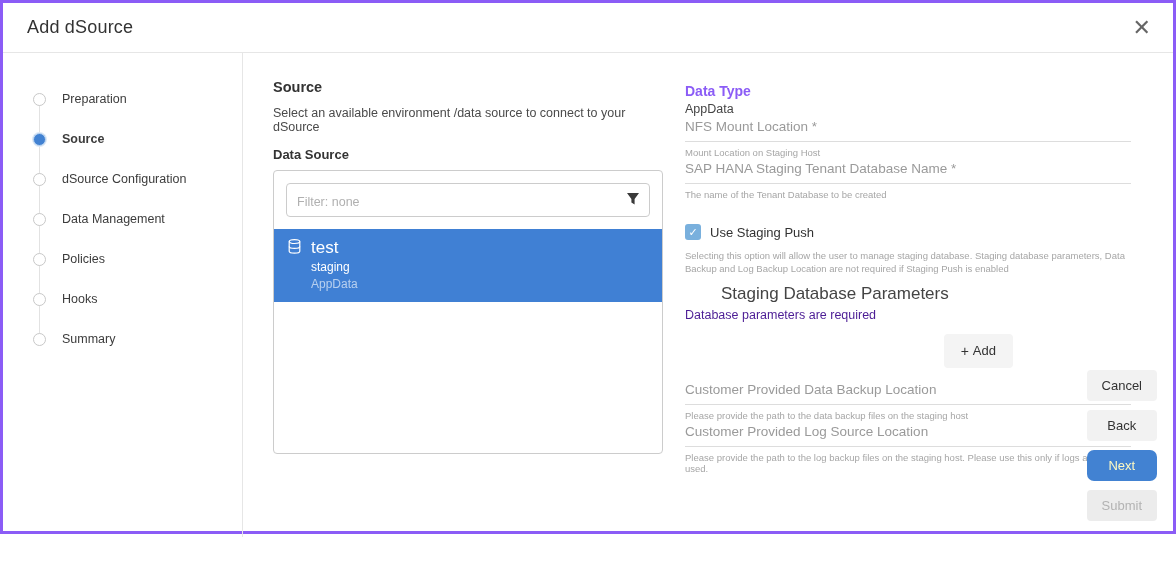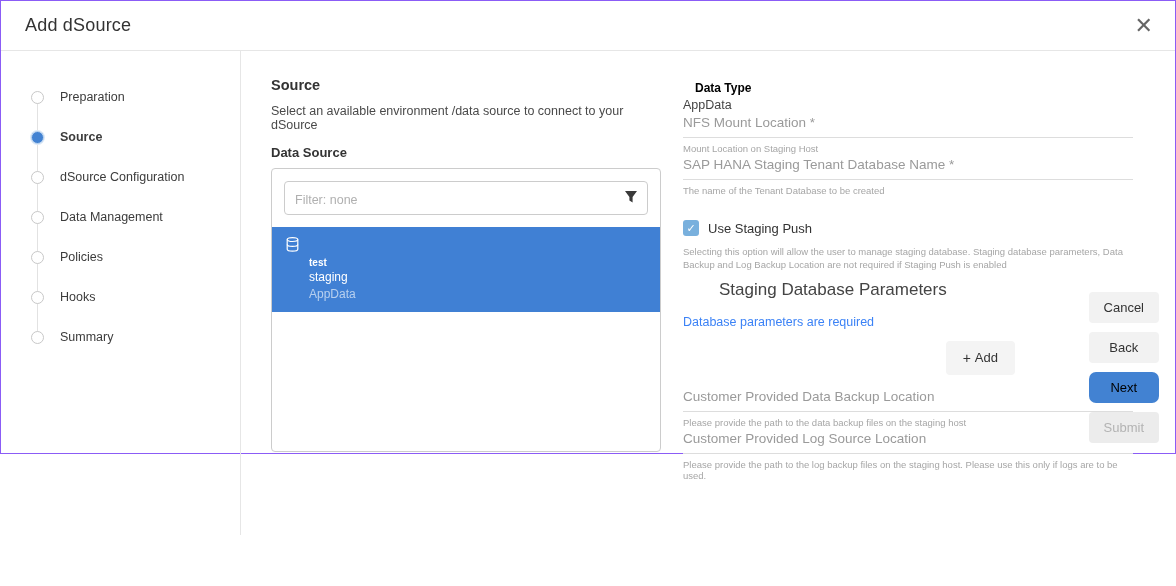--- a/index.html
+++ b/index.html
@@ -1,23 +1,23 @@
 <!DOCTYPE html>
 <html><head>
 <meta charset="utf-8">
 <style>
   * { box-sizing: border-box; margin: 0; padding: 0; }
   html, body { background: #fff; }
   body { font-family: "Liberation Sans", sans-serif; width: 1176px; height: 586px; }
 
   .dialog {
     position: relative;
-    width: 1176px; height: 454px;
+    width: 1176px; height: 534px;
     background: #fff;
-    border: 1px solid #8b5cf6;
+    border: 3px solid #8b5cf6;
   }
 
   
   .header {
     height: 50px;
     display: flex; align-items: center; justify-content: space-between;
     padding: 0 22px 0 24px;
     border-bottom: 1px solid #e6e6e6;
   }
   .header-title { font-size: 18px; color: #333; font-weight: 400; letter-spacing: .2px; }
@@ -85,27 +85,27 @@
     cursor: pointer;
   }
   .ds-list { margin-top: 12px; }
   .ds-item {
     background: #4080d4; color: #fff;
     padding: 8px 12px 9px 14px;
     display: flex; align-items: flex-start;
     cursor: pointer;
   }
   .ds-item-icon { margin-top: 2px; margin-right: 10px; flex: 0 0 13px; }
-  .ds-item-name { font-size: 10px; font-weight: bold; line-height: 1.3; margin-top: 21px; }
+  .ds-item-name { font-size: 17px; font-weight: normal; line-height: 1.3; }
   .ds-item-env  { font-size: 12px; line-height: 1.4; }
   .ds-item-type { font-size: 12px; line-height: 1.4; color: rgba(255,255,255,.62); }
 
   
   .right-pane { flex: 1; padding: 4px 42px 0 22px; }
-  .dt-label { font-size: 12px; font-weight: bold; color: #000000; margin-left: 12px; }
+  .dt-label { font-size: 14px; font-weight: bold; color: #8b5cf6; }
   .dt-value { font-size: 12.5px; color: #444; margin-top: 3px; }
 
   .field { margin-top: 3px; }
   .field-label {
     font-size: 13.5px; color: #9a9a9a;
     padding-bottom: 7px; border-bottom: 1px solid #ddd;
     cursor: text;
   }
   .field-helper { font-size: 9.5px; color: #a6a6a6; margin-top: 5px; }
 
@@ -116,41 +116,41 @@
     font-size: 11px; line-height: 16px; text-align: center;
     margin-right: 9px; flex: 0 0 16px;
   }
   .checkbox-label { font-size: 13px; color: #333; }
   .checkbox-helper {
     font-size: 9.5px; color: #a6a6a6; margin-top: 9px; line-height: 1.4;
     max-width: 452px;
   }
 
   .section-heading { font-size: 17px; color: #444; margin-top: 8px; font-weight: 400; margin-left: 36px; }
-  .section-sub { font-size: 12.5px; color: #3b82f6; margin-top: 15px; }
+  .section-sub { font-size: 12.5px; color: #4c1d95; margin-top: 4px; }
   .add-row { display: flex; justify-content: flex-end; margin-top: 12px; padding-right: 118px; }
   .add-btn {
     background: #f4f4f4; border: none; border-radius: 4px;
     padding: 9px 17px; font-size: 13px; color: #333;
     font-family: "Liberation Sans", sans-serif; cursor: pointer;
     display: flex; align-items: center; gap: 4px;
   }
   .add-plus { font-size: 14px; font-weight: 400; }
 
   
   .footer {
     position: absolute; right: 16px; bottom: 10px;
     display: flex; gap: 9px; flex-direction: column;
   }
   .btn {
     border: none; border-radius: 4px; padding: 8px 15px;
     font-size: 13px; font-family: "Liberation Sans", sans-serif; cursor: pointer;
   }
   .btn-plain { background: #f2f2f2; color: #333; }
-  .btn-primary { background: #4282d2; color: #000000; border-radius: 7px; }
+  .btn-primary { background: #4282d2; color: #fef9c3; border-radius: 7px; }
   .btn-disabled { background: #ececec; color: #b3b3b3; cursor: default; }
 </style>
 </head>
 <body>
 
 <div class="dialog">
 
   <div class="header">
     <div class="header-title">Add dSource</div>
     <button class="close-btn">✕</button>

